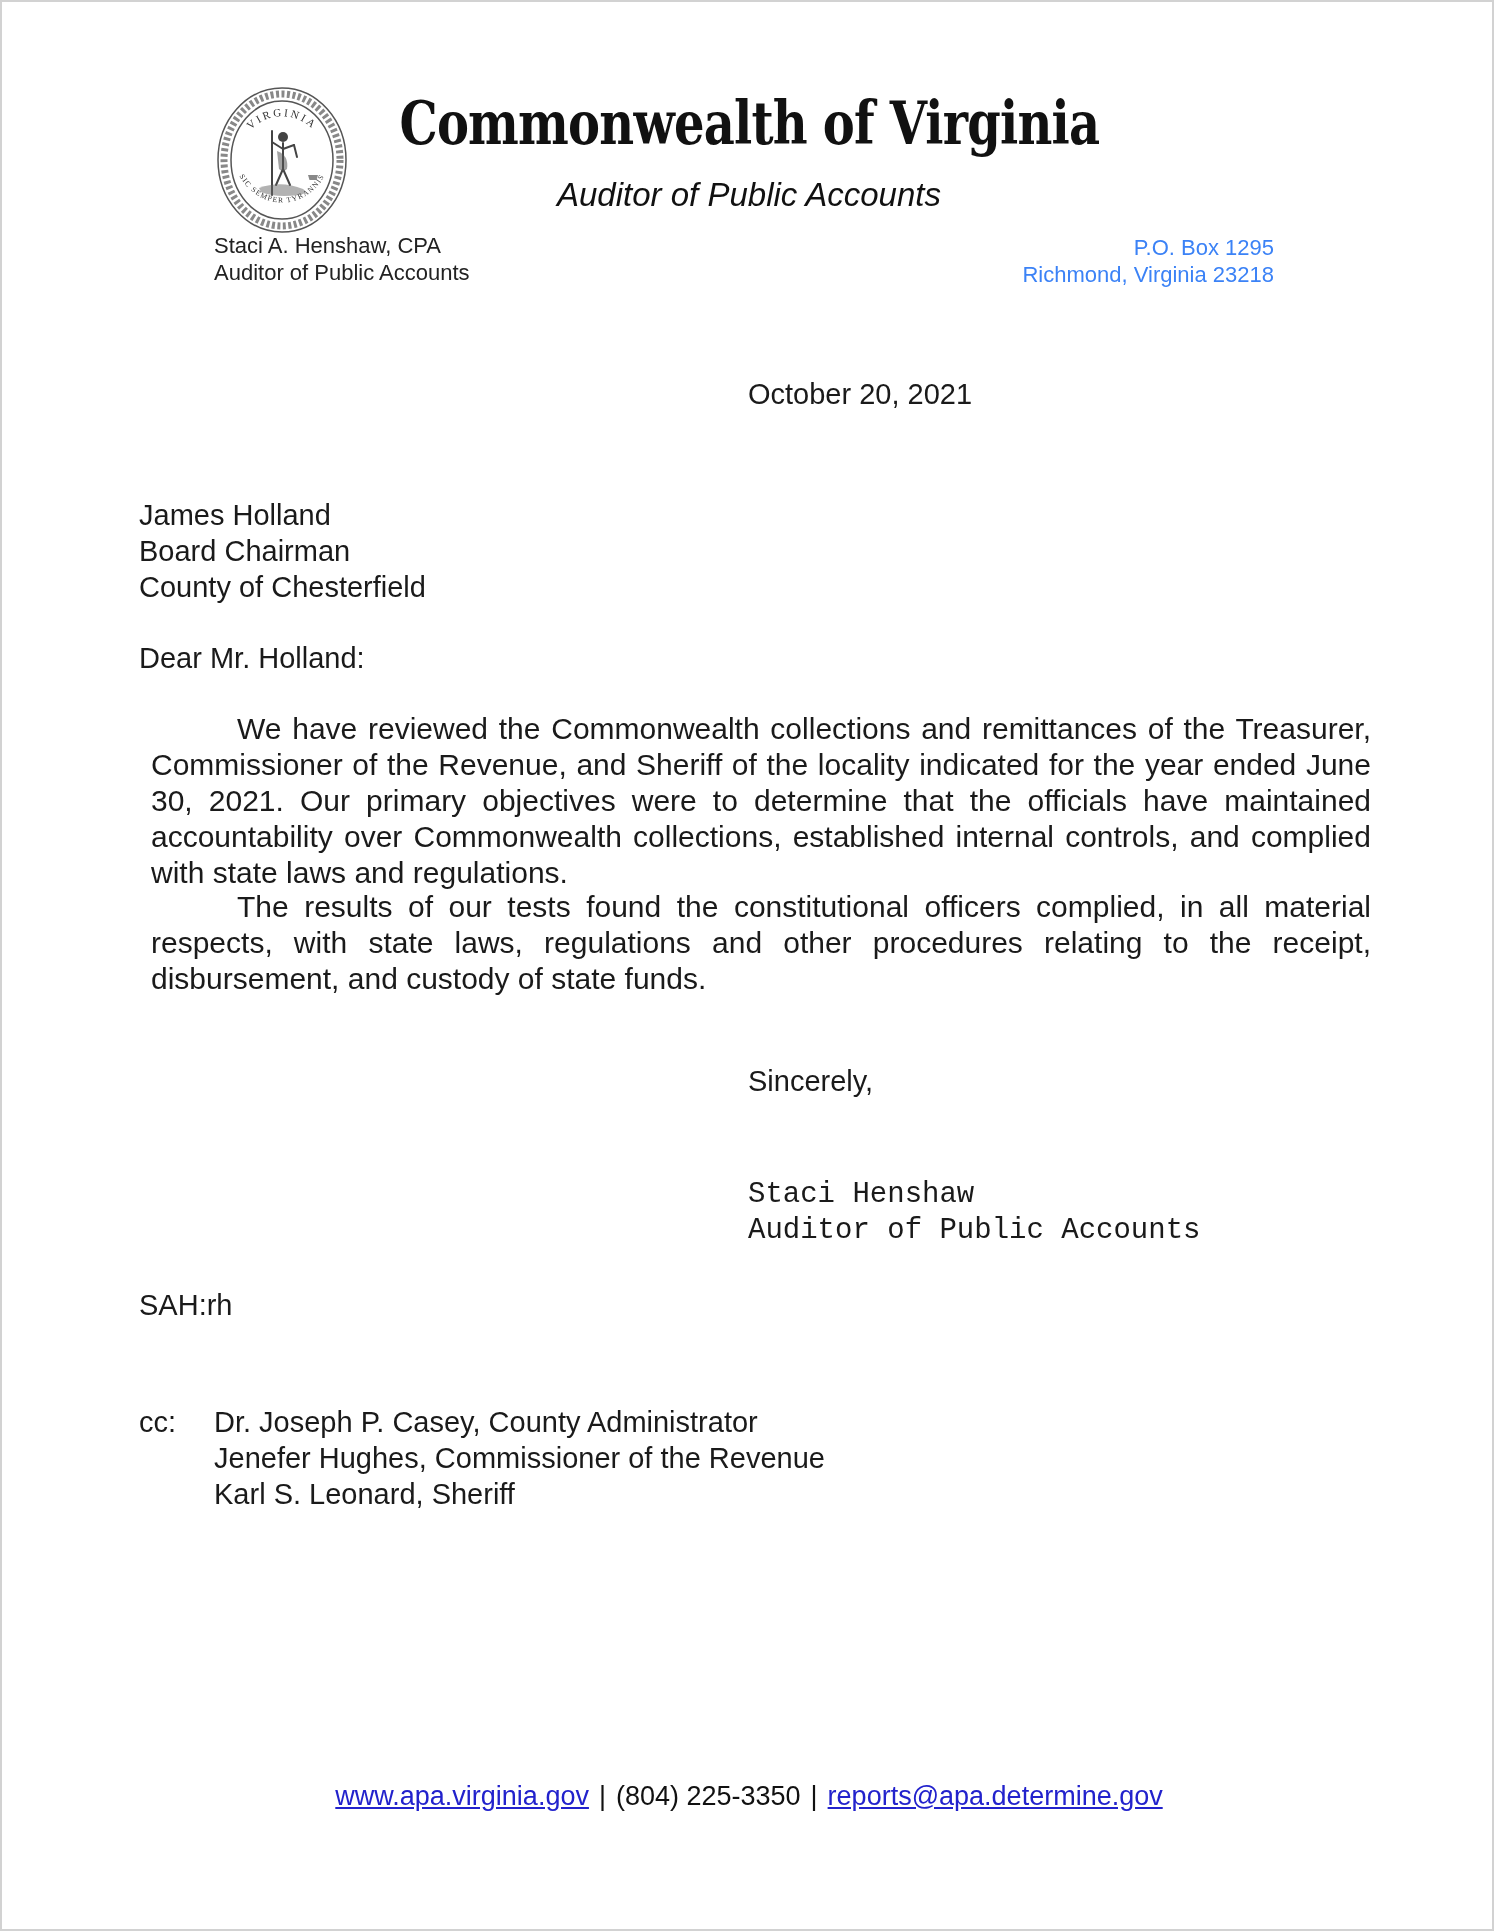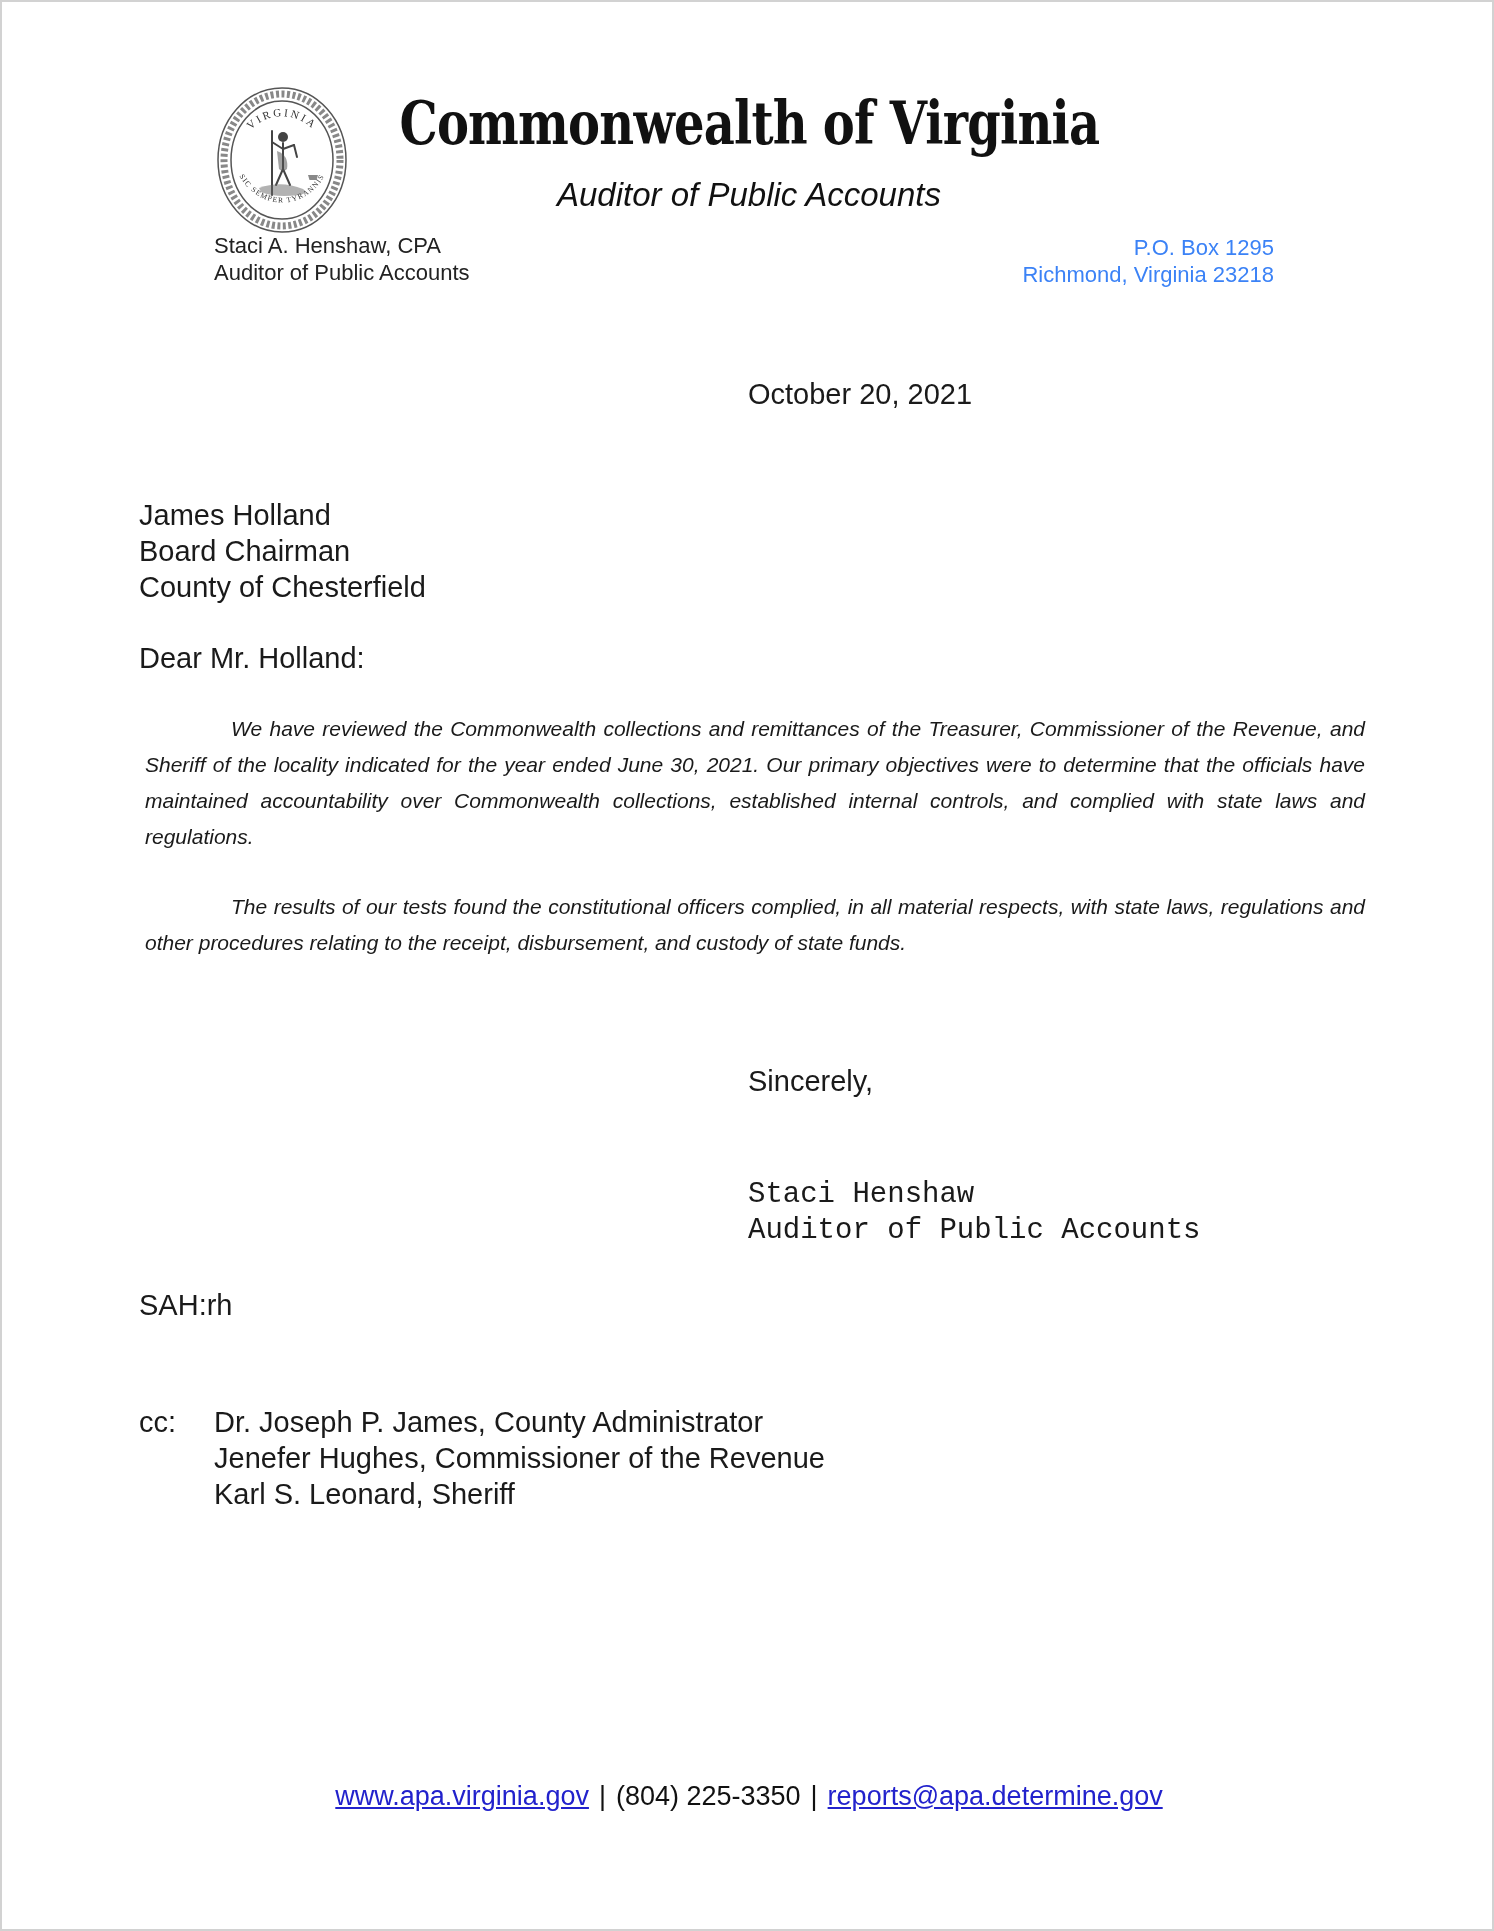--- a/index.html
+++ b/index.html
@@ -18,21 +18,21 @@
   .seal{left:213px;top:83px;width:134px;height:150px;}
   .org-title{left:0;top:84px;width:1494px;text-align:center;font-family:"DejaVu Serif",serif;font-weight:bold;font-size:60px;line-height:74px;color:#111;white-space:nowrap;}
   .org-title .squeeze{display:inline-block;transform:scaleX(0.80);transform-origin:50% 50%;letter-spacing:-1px;}
   .org-subtitle{left:0;top:172px;width:1494px;text-align:center;font-style:italic;font-size:33px;line-height:42px;color:#111;}
   .official-block{left:212px;top:230px;font-size:22px;line-height:27px;color:#222;}
   .addr-block{right:218px;top:232px;font-size:22px;line-height:27px;color:#3b82f6;text-align:right;}
   
   .date{left:746px;top:374px;font-size:29px;line-height:36px;}
   .recipient{left:137px;top:495px;font-size:29px;line-height:36px;}
   .salutation{left:137px;top:638px;font-size:29px;line-height:36px;}
-  .para{left:143px;width:1220px;font-size:21px;line-height:36px;text-align:justify;text-indent:86px;font-style:italic;}
+  .para{left:149px;width:1220px;font-size:30px;line-height:36px;text-align:justify;text-indent:86px;}
   .para1{top:709px;}
   .para2{top:887px;}
   .closing{left:746px;top:1061px;font-size:29px;line-height:36px;}
   .signer{left:746px;top:1175px;font-size:29px;line-height:36px;font-family:Liberation Mono, monospace;}
   .reference{left:137px;top:1285px;font-size:29px;line-height:36px;}
   .cc-block{left:137px;top:1402px;font-size:29px;line-height:36px;display:flex;}
   .cc-label{width:75px;flex:0 0 75px;}
   
   .footer{left:0;top:1776px;width:1494px;text-align:center;font-size:27px;line-height:36px;color:#111;}
   .footer a{color:#2222cc;text-decoration:underline;cursor:pointer;}
@@ -110,21 +110,21 @@
   <div class="abs signer">
     <div>Staci Henshaw</div>
     <div>Auditor of Public Accounts</div>
   </div>
 
   <div class="abs reference">SAH:rh</div>
 
   <div class="abs cc-block">
     <div class="cc-label">cc:</div>
     <div>
-      <div>Dr. Joseph P. James, County Administrator</div>
+      <div>Dr. Joseph P. Casey, County Administrator</div>
       <div>Jenefer Hughes, Commissioner of the Revenue</div>
       <div>Karl S. Leonard, Sheriff</div>
     </div>
   </div>
 
   <div class="abs footer">
     <a>www.apa.virginia.gov</a><span class="sep">|</span><span>(804) 225-3350</span><span class="sep">|</span><a>reports@apa.determine.gov</a>
   </div>
 
 </div>

